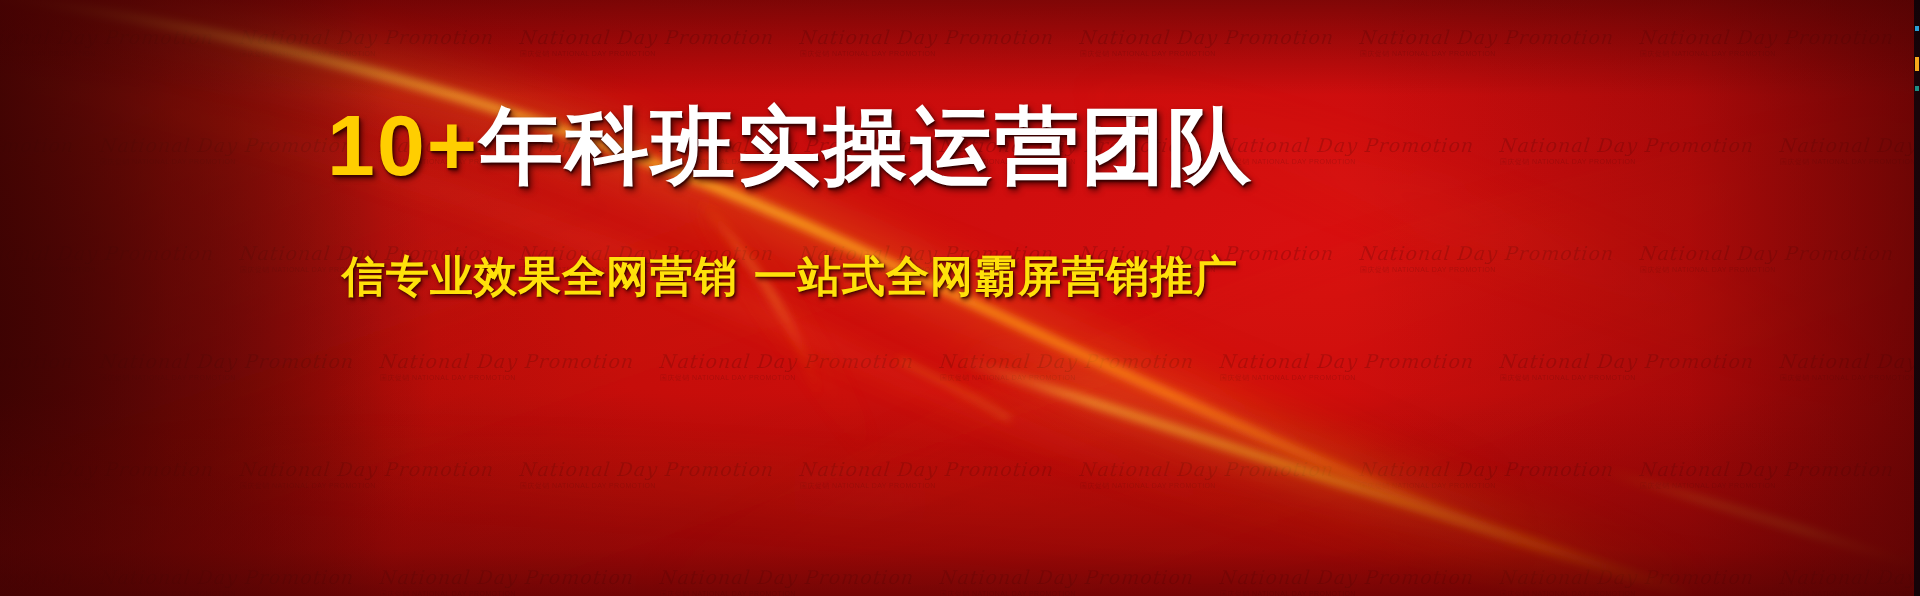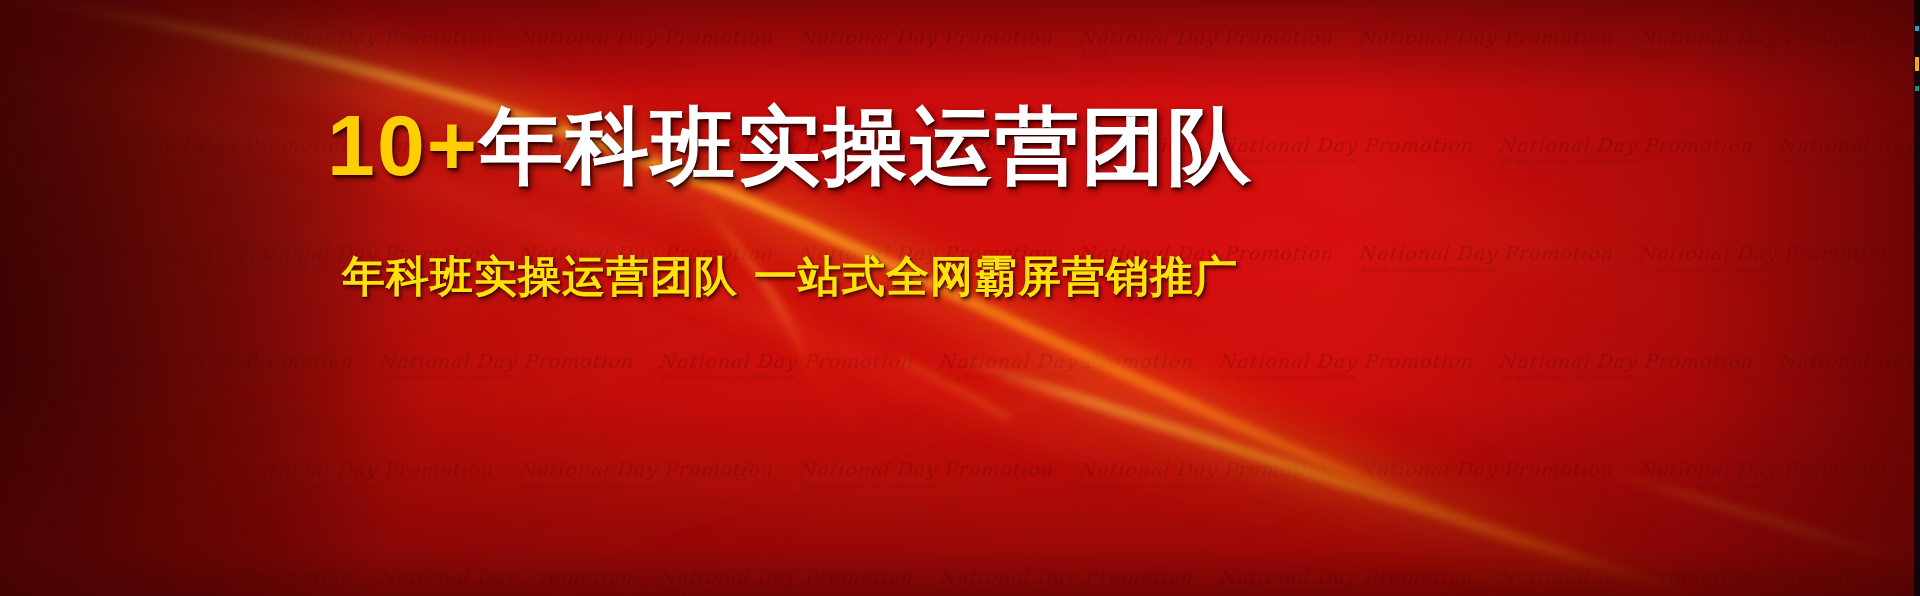--- a/index.html
+++ b/index.html
@@ -391,21 +391,21 @@
 
   <div class="bg-vignette"></div>
   <div class="bg-vignette2"></div>
 
   <div class="content">
 
     <div class="headline">
       <span class="num">10+</span><span class="zh">年科班实操运营团队</span>
     </div>
 
-    <div class="subline">年科班实操运营团队 一站式全网霸屏营销推广</div>
+    <div class="subline">信专业效果全网营销 一站式全网霸屏营销推广</div>
 
   </div>
 
   <div class="edge-strip">
     <span class="edge-dot d1"></span>
     <span class="edge-dot d2"></span>
     <span class="edge-dot d3"></span>
   </div>
 
 </div>

